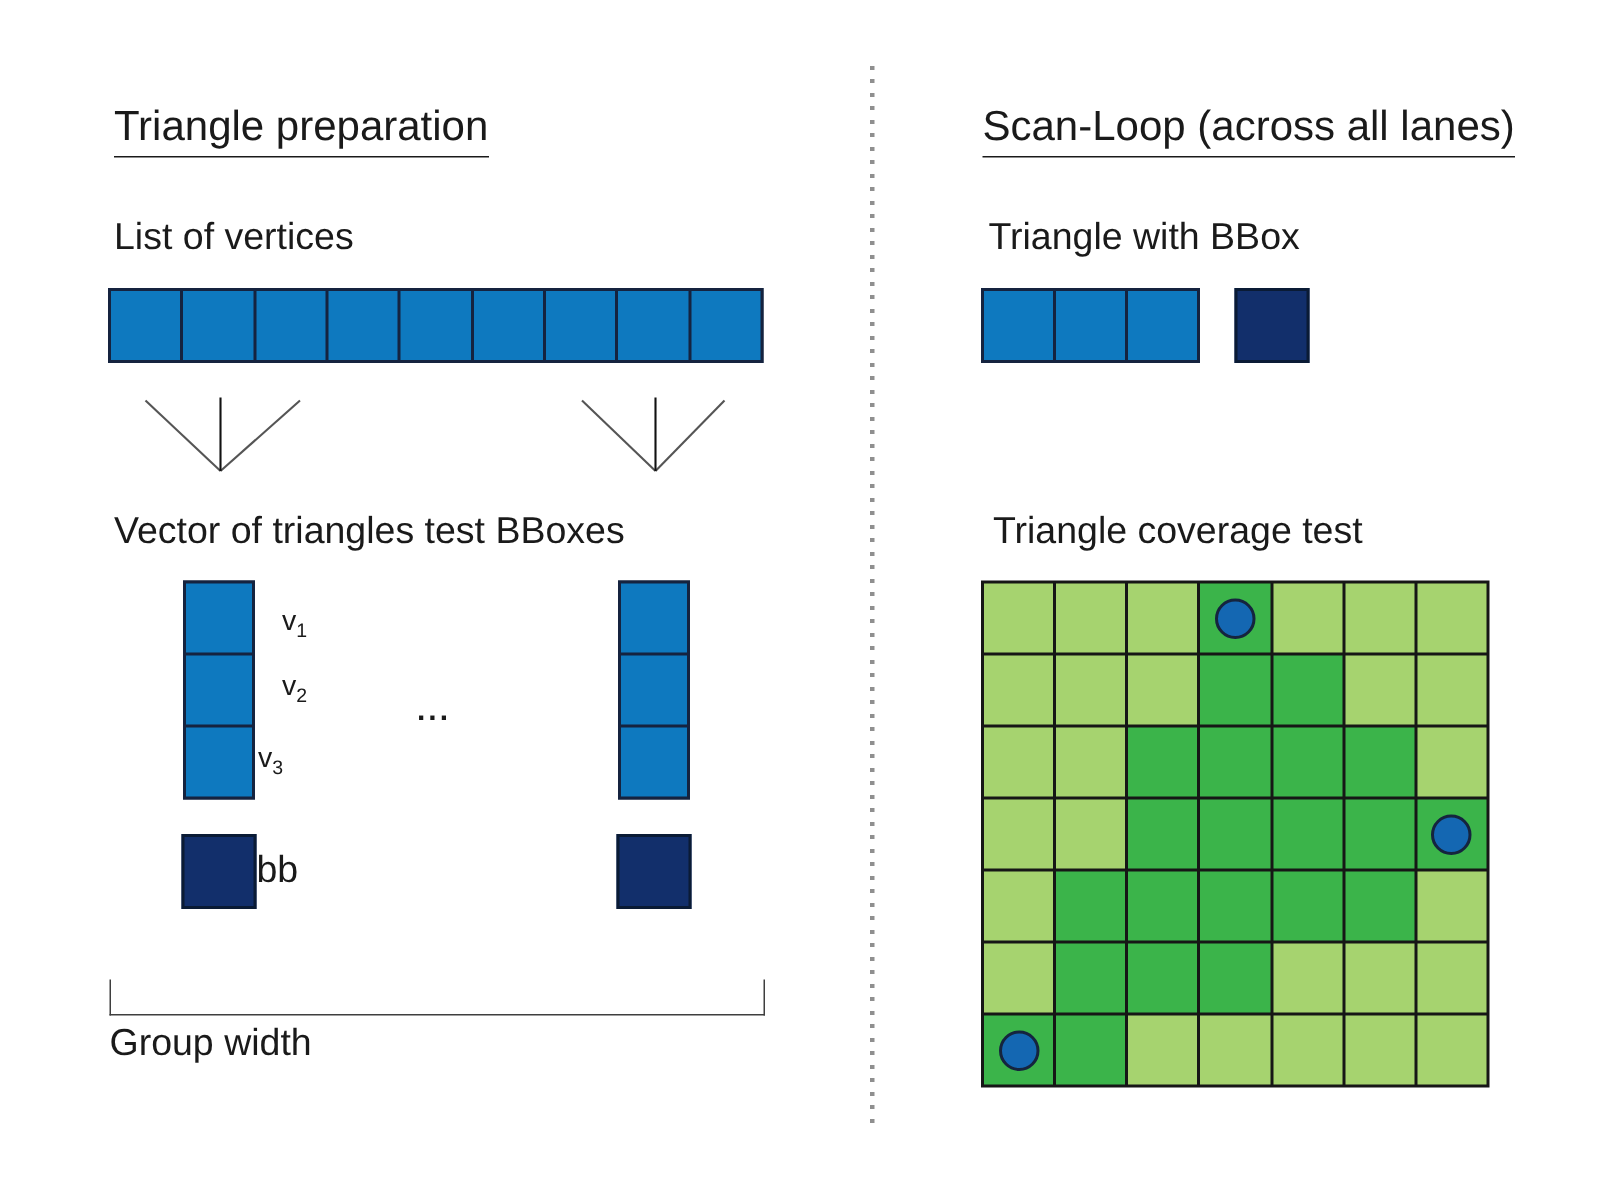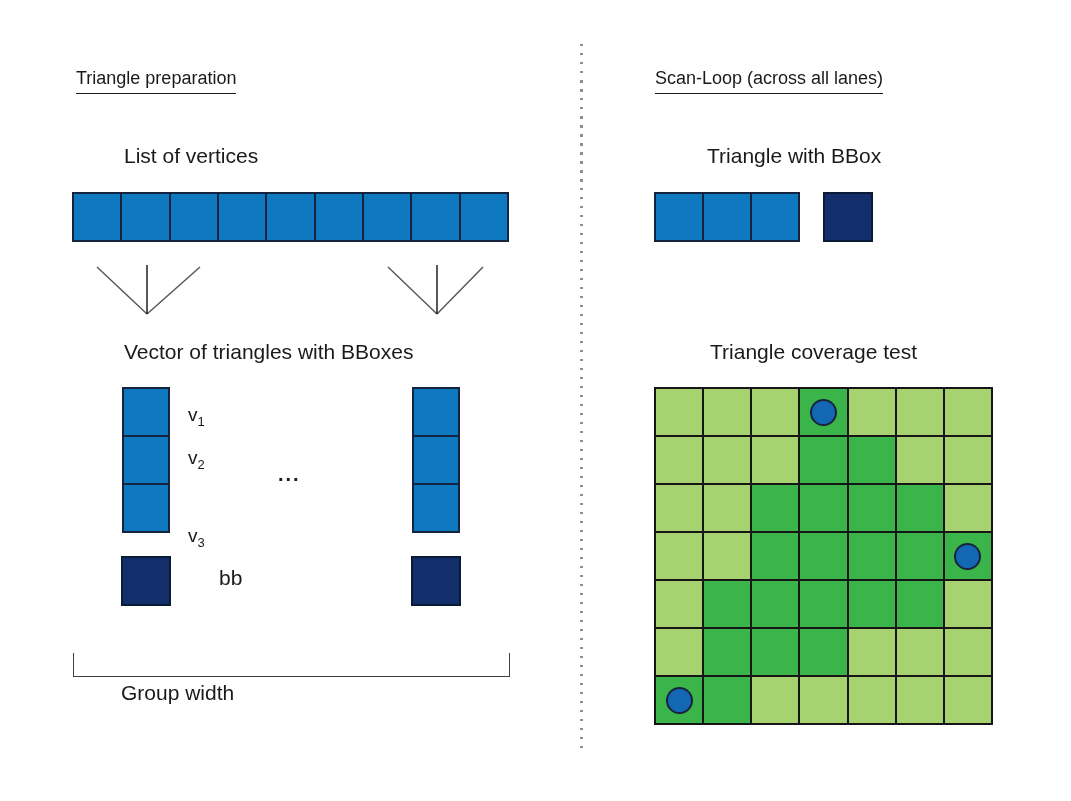--- a/index.html
+++ b/index.html
@@ -1,22 +1,22 @@
 <!DOCTYPE html>
 <html style="--vertex_blue: #0e79bf; --bbox_navy: #122f6b; --cell_light_green: #a6d36f; --cell_dark_green: #3bb44a; --sample_dot_blue: #1467b2;"><head>
 <meta charset="utf-8">
 <style>
   html,body{margin:0;padding:0;background:#fff;}
   .canvas{
     position:relative; width:1071px; height:801px; background:#fff; overflow:hidden;
     font-family:"Liberation Sans", sans-serif; color:#1a1a1a;
   }
   .txt{position:absolute; white-space:nowrap;}
-  .title{font-size:18px; border-bottom:1.6px solid #1a1a1a; padding-bottom:4px;}
-  .label{font-size:21px;margin-left:48px;}
+  .title{font-size:28px; border-bottom:1.6px solid #1a1a1a; padding-bottom:4px;}
+  .label{font-size:25px;}
 
   
   .cellrow{
     position:absolute; display:grid; box-sizing:border-box;
     background:#15233f; border:2px solid #15233f; gap:2px;
   }
   .vcell{background:var(--vertex_blue,#0e79bf);}
 
   
   .stack{
@@ -93,35 +93,35 @@
       <line x1="120" y1="9" x2="67" y2="56"></line>
       <line x1="67" y1="7" x2="67" y2="56" stroke="#111"></line>
     </g>
     <g stroke="#555" stroke-width="1.4" fill="none">
       <line x1="308" y1="9" x2="357" y2="56"></line>
       <line x1="403" y1="9" x2="357" y2="56"></line>
       <line x1="357" y1="7" x2="357" y2="56" stroke="#111"></line>
     </g>
   </svg>
 
-  <div class="txt label" style="left:76px; top:340px;">Vector of triangles with BBoxes</div>
+  <div class="txt label" style="left:76px; top:340px;">Vector of triangles test BBoxes</div>
 
   <div class="stack" style="left:122px; top:387px;">
     <div class="vcell"></div>
     <div class="vcell"></div>
     <div class="vcell"></div>
   </div>
 
   <div class="vlabel" style="left:188px; top:404px;">
     <span>v</span><sub>1</sub>
   </div>
   <div class="vlabel" style="left:188px; top:447px;">
     <span>v</span><sub>2</sub>
   </div>
-  <div class="vlabel" style="left:188px; top:495px;margin-top:30px;">
+  <div class="vlabel" style="left:172px; top:495px;">
     <span>v</span><sub>3</sub>
   </div>
 
   <div class="ellipsis" style="left:278px; top:463px;">...</div>
 
   <div class="stack" style="left:412px; top:387px;">
     <div class="vcell"></div>
     <div class="vcell"></div>
     <div class="vcell"></div>
   </div>

